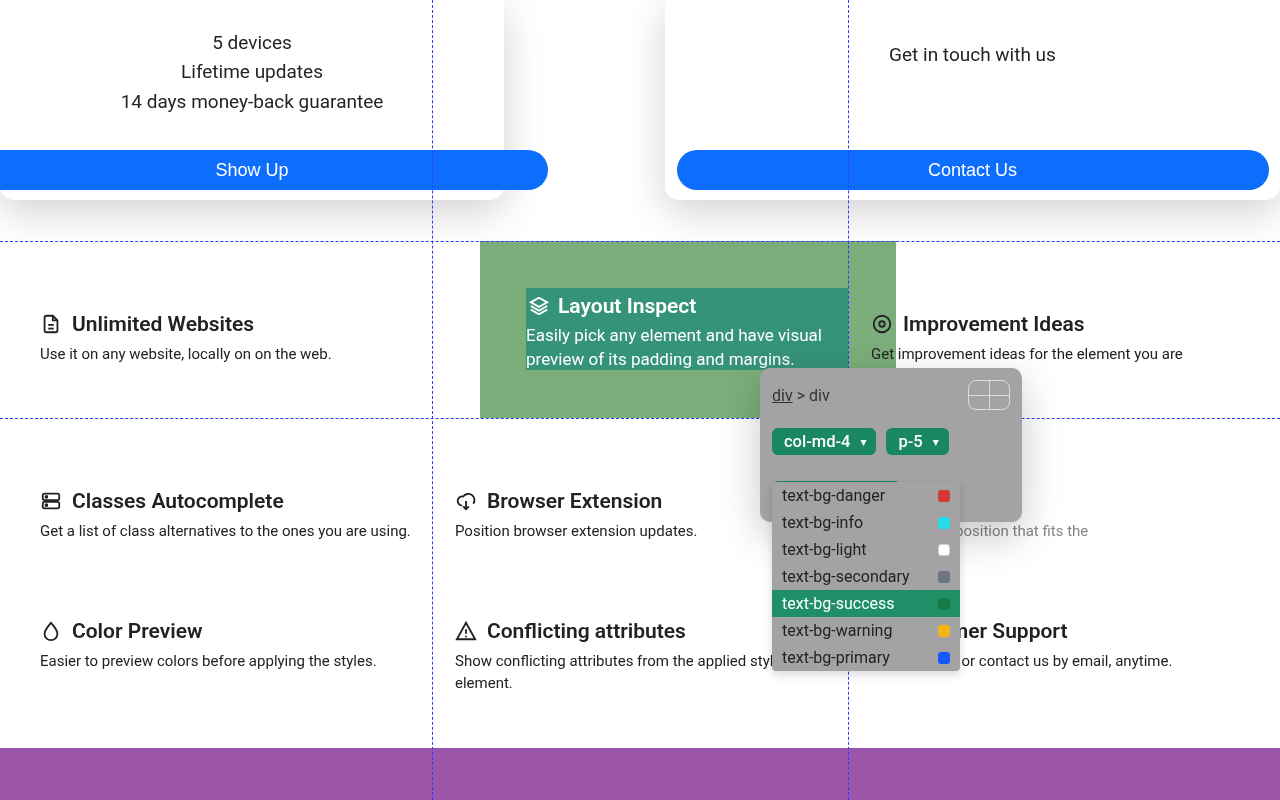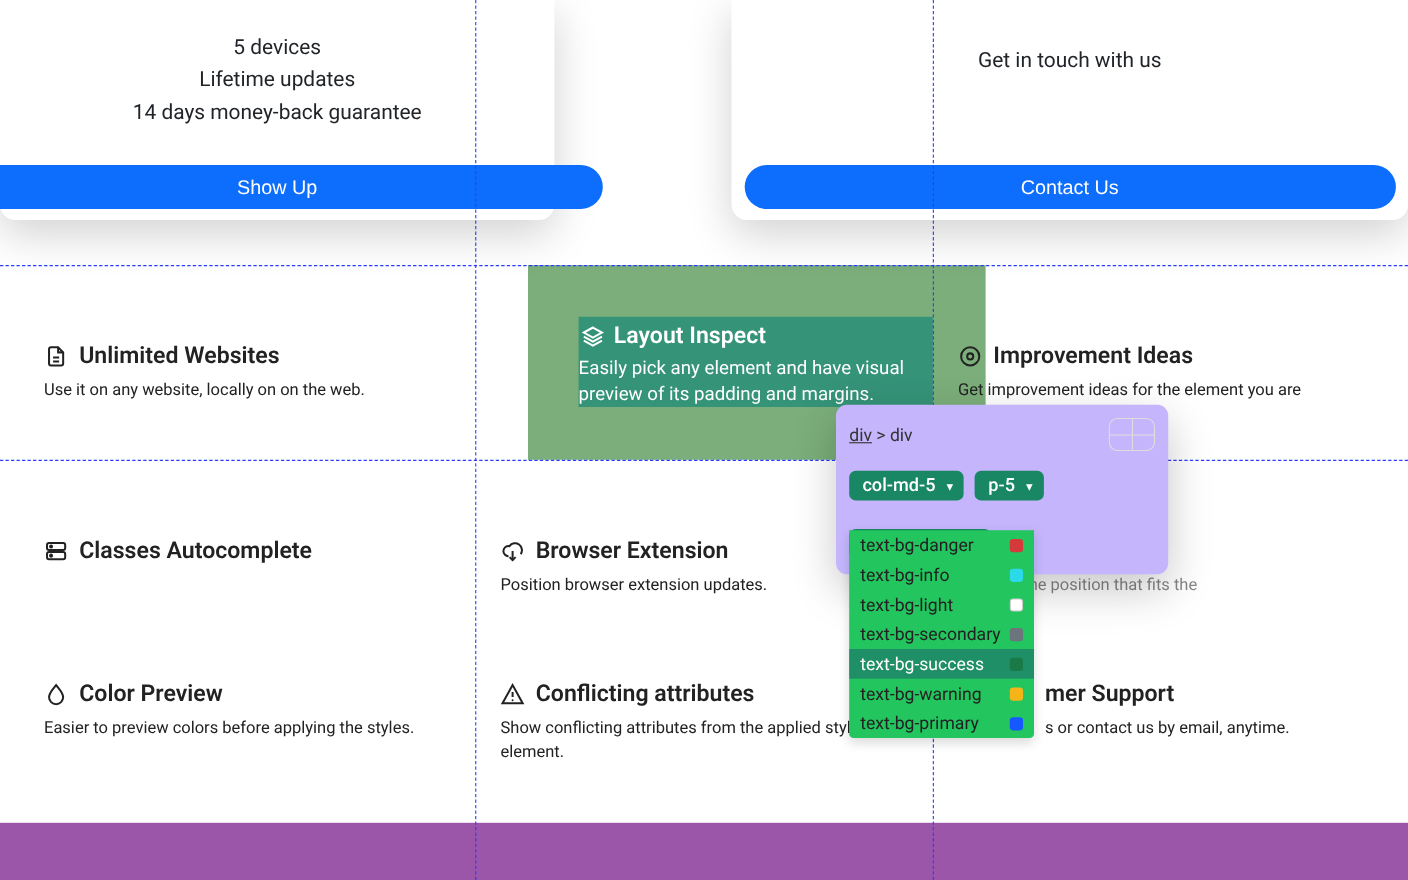--- a/index.html
+++ b/index.html
@@ -105,22 +105,22 @@
   #f-browser   { left:455px; top:441px; }
   #f-editorpos { left:871px; top:441px; opacity:.55;}
   #f-color     { left:40px; top:571px; }
   #f-conflict  { left:455px; top:571px; }
   #f-support   { left:950px; top:571px; }
 
   
   .inspector {
     position: absolute;
     left: 760px; top: 368px;
-    width: 302px;
-    background:#c4b5fd;
+    width: 262px;
+    background:#a3a3a3;
     border-radius:10px;
     box-shadow: 0 14px 40px rgba(0,0,0,0.22);
     padding:12px 12px 14px 12px;
   }
   .insp-head {
     display:flex; align-items:center; justify-content:space-between;
     font-size:16px; color:#333; margin-bottom:18px;
   }
   .insp-head .crumbs u { text-decoration: underline; }
   .grip {
@@ -133,22 +133,22 @@
     display:inline-flex; align-items:center; gap:10px;
     background:#198664; color:#fff; font-size:16.5px; font-weight:500;
     border-radius:6px; padding:4px 10px 4px 12px;
     cursor:pointer;
   }
   .tag .chev { font-size:12px; }
   .tag-row2 { margin-top:26px;}
   .drop {
     position:absolute;
     left: 772px; top: 482px;
-    width: 168px;
-    background:#22c55e;
+    width: 188px;
+    background:#a3a3a3;
     border-radius:0 0 4px 4px;
     box-shadow: 0 4px 10px rgba(0,0,0,.15);
     overflow:hidden;
     z-index: 20;
   }
   .opt {
     display:flex; align-items:center; justify-content:space-between;
     padding:4px 10px; font-size:16px; color:#222; cursor:pointer;
   }
   .opt.sel { background:#1f8f68; color:#fff; }
@@ -237,20 +237,21 @@
     <span class="ic">
         <svg viewBox="0 0 24 24">
           <rect x="3" y="4" width="18" height="7" rx="2"></rect>
           <rect x="3" y="13" width="18" height="7" rx="2"></rect>
           <circle cx="7" cy="7.5" r="1"></circle>
           <circle cx="7" cy="16.5" r="1"></circle>
         </svg>
       </span>
     <span>Classes Autocomplete</span>
   </div>
+  <div class="desc">Get a list of class alternatives to the ones you are using.</div>
 </div>
 
 <div id="f-browser" class="feat">
   <div class="title-row">
     <span class="ic">
         <svg viewBox="0 0 24 24">
           <path d="M8 17a5 5 0 1 1 .9-9.9A6 6 0 1 1 20 15"></path>
           <polyline points="12 12 12 21"></polyline>
           <polyline points="9 18 12 21 15 18"></polyline>
         </svg>
@@ -302,21 +303,21 @@
 
 <div class="inspector">
   <div class="insp-head">
     <span class="crumbs">
       <u>div</u><span> &gt; </span><span>div</span>
     </span>
     <span class="grip"></span>
   </div>
   <div class="tag-row">
     <span class="tag">
-      <span>col-md-5</span>
+      <span>col-md-4</span>
       <span class="chev">▾</span>
     </span>
     <span class="tag">
       <span>p-5</span>
       <span class="chev">▾</span>
     </span>
   </div>
   <div class="tag-row tag-row2">
     <span class="tag">
       <span>text-bg-dark</span>

